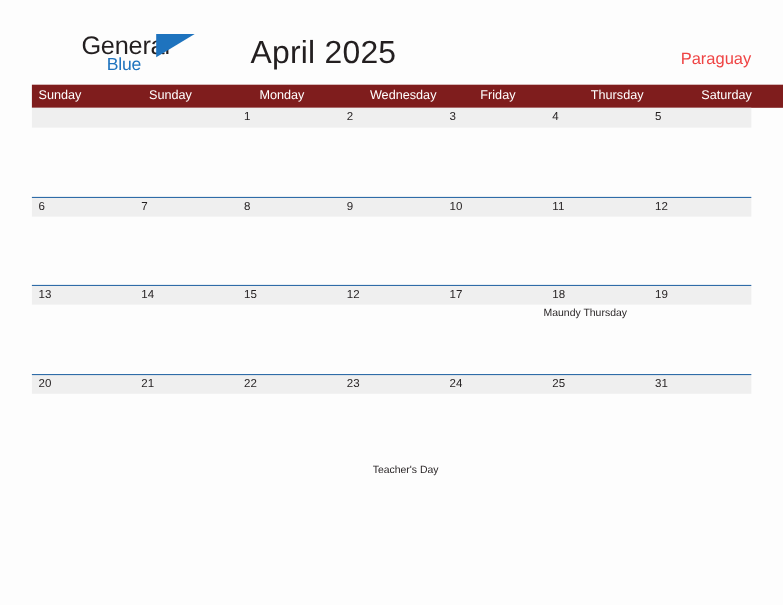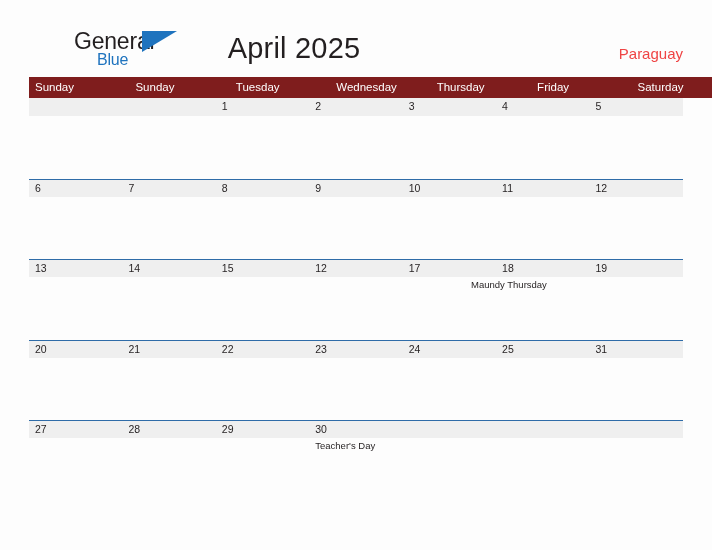--- a/index.html
+++ b/index.html
@@ -139,20 +139,21 @@
     line-height: 17px;
     color: #231f20;
     white-space: nowrap;
     overflow: hidden;
   }
 
   .event-band {
     display: flex;
     width: 654px;
     height: 62px;
+    text-align: right;
   }
   .event-cell {
     flex: 1 1 0;
     box-sizing: border-box;
     padding: 2px 4px 0 6px;
     font-size: 9.5px;
     line-height: 12px;
     color: #231f20;
     overflow: hidden;
   }
@@ -178,24 +179,24 @@
 
     <div class="location">Paraguay</div>
 
   </div>
 
   <div class="calendar">
 
     <div class="weekday-row">
       <div class="weekday-cell">Sunday</div>
       <div class="weekday-cell">Sunday</div>
-      <div class="weekday-cell">Tuesday</div>
+      <div class="weekday-cell">Monday</div>
       <div class="weekday-cell">Wednesday</div>
+      <div class="weekday-cell">Friday</div>
       <div class="weekday-cell">Thursday</div>
-      <div class="weekday-cell">Friday</div>
       <div class="weekday-cell">Saturday</div>
     </div>
 
     <div id="weeks-container">
         <div class="week-row first">
           <div class="date-band">
             <div class="day-cell"></div>
             <div class="day-cell"></div>
             <div class="day-cell">1</div>
             <div class="day-cell">2</div>
@@ -268,29 +269,20 @@
             <div class="event-cell"></div>
             <div class="event-cell"></div>
             <div class="event-cell"></div>
             <div class="event-cell"></div>
             <div class="event-cell"></div>
             <div class="event-cell"></div>
             <div class="event-cell"></div>
           </div>
         </div>
         <div class="week-row">
-          <div class="date-band">
-            <div class="day-cell">27</div>
-            <div class="day-cell">28</div>
-            <div class="day-cell">29</div>
-            <div class="day-cell">30</div>
-            <div class="day-cell"></div>
-            <div class="day-cell"></div>
-            <div class="day-cell"></div>
-          </div>
           <div class="event-band">
             <div class="event-cell"></div>
             <div class="event-cell"></div>
             <div class="event-cell"></div>
             <div class="event-cell">
               <span class="event-item">Teacher's Day</span>
             </div>
             <div class="event-cell"></div>
             <div class="event-cell"></div>
             <div class="event-cell"></div>

